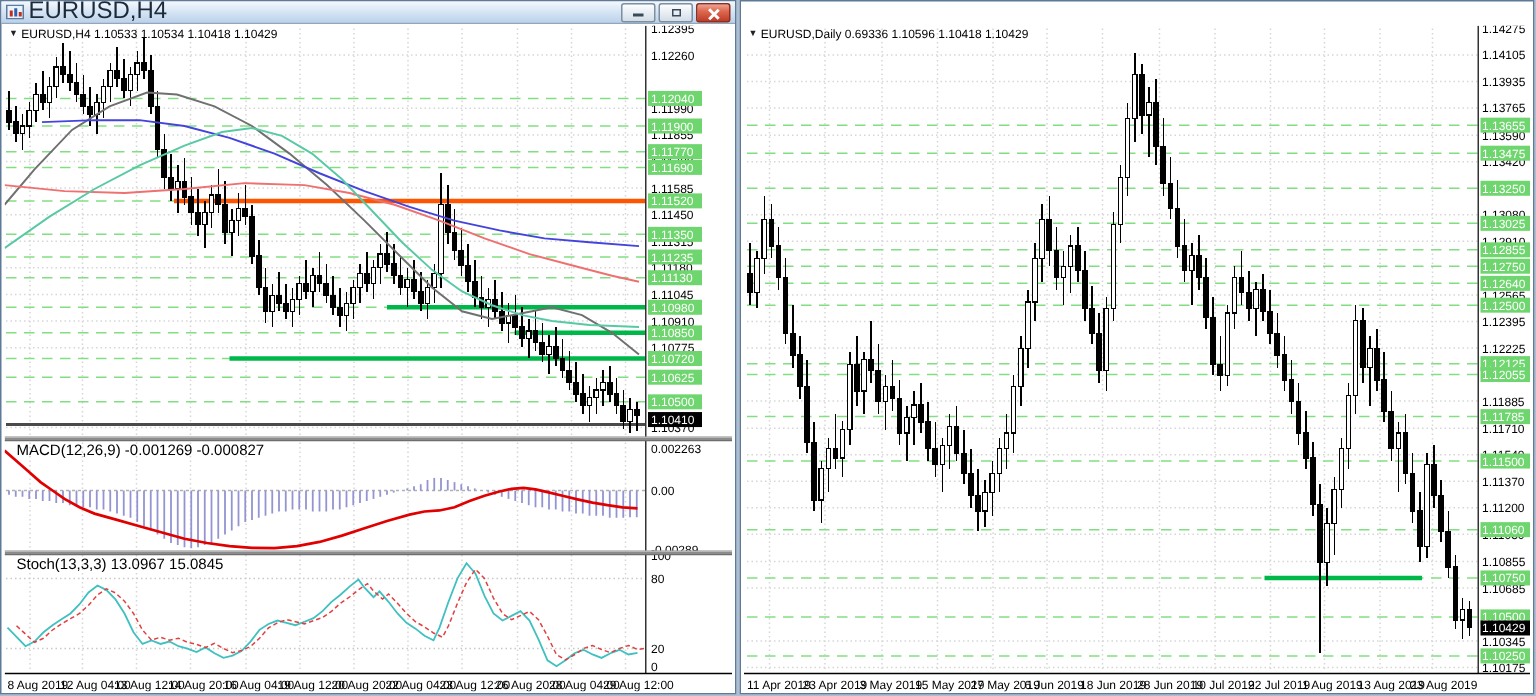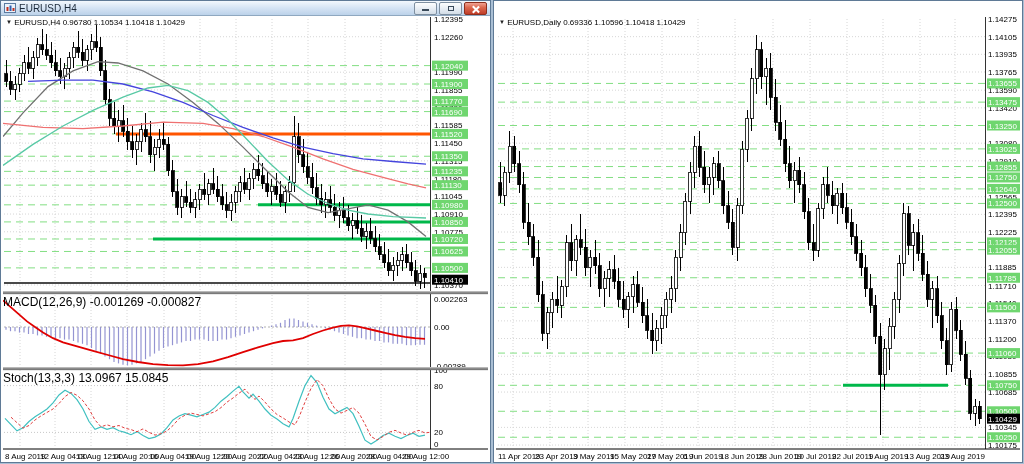--- a/index.html
+++ b/index.html
@@ -1,33 +1,33 @@
 <!DOCTYPE html>
 <html><head>
 <meta charset="utf-8">
 <style>
   html,body{margin:0;padding:0}
   body{width:1024px;height:464px;background:#aabfd4;font-family:"Liberation Sans",sans-serif;overflow:hidden;position:relative}
   .win{position:absolute;top:0;height:463px;background:#fff;border:1px solid #5f7a96;box-sizing:border-box}
-  .titlebar{position:absolute;top:0;left:0;right:0;height:15px;display:flex;align-items:center;gap:3px;padding-left:3px;background:linear-gradient(#f3f8fd,#d8e6f5 45%,#bcd2ea);border-bottom:1px solid #8fa8c0;font-size:10px;color:#1c2a3a;box-sizing:border-box}
+  .titlebar{position:absolute;top:0;left:0;right:0;height:15px;display:flex;align-items:center;gap:3px;padding-left:3px;background:linear-gradient(#f3f8fd,#d8e6f5 45%,#bcd2ea);border-bottom:1px solid #8fa8c0;font-size:16px;color:#1c2a3a;box-sizing:border-box}
   .win.inactive .titlebar{background:linear-gradient(#f4f6f9,#e7edf4 45%,#d9e1ea);color:#46566a}
   .win-controls{margin-left:auto;display:flex;gap:2px;padding-right:3px}
   .wbtn{width:21px;height:11px;border:1px solid #7e8fa0;border-radius:2px;background:linear-gradient(#fdfefe,#e8eef4 50%,#d3dde7);display:flex;align-items:center;justify-content:center;color:#3a4a5a;cursor:default}
   .wbtn.close-active{background:linear-gradient(#f0a292,#dd6a50 40%,#bf3c28);border-color:#8c2f1e;color:#fff}
   .glyph-min{width:7px;height:0;border-bottom:2px solid currentColor;margin-top:4px}
   .glyph-restore{width:6px;height:5px;border:1px solid currentColor;box-sizing:border-box}
   .glyph-close{position:relative;width:7px;height:7px}
   .glyph-close::before,.glyph-close::after{content:"";position:absolute;left:3px;top:0;width:1.6px;height:9px;background:currentColor}
   .glyph-close::before{transform:rotate(45deg)}
   .glyph-close::after{transform:rotate(-45deg)}
   .content{position:absolute;top:16px;left:2px;right:2px;bottom:1px;background:#fff;overflow:hidden}
   .content svg{position:absolute;top:0;left:0}
   .ohlc{position:absolute;top:1px;left:3px;font-size:8px;color:#000;z-index:3;white-space:nowrap}
   .ohlc .caret{font-size:6px;vertical-align:1px;color:#222}
-  .paneLabel{position:absolute;left:0;font-size:12px;color:#000;z-index:3;white-space:nowrap}
+  .paneLabel{position:absolute;left:8px;font-size:10px;color:#000;z-index:3;white-space:nowrap}
   .title-text{white-space:nowrap}
 </style>
 </head>
 <body style="background: rgb(170, 191, 212);">
 
 <div class="win" style="left:0;width:491px">
   <div class="titlebar">
     <svg width="12" height="10">
       <rect x="0.5" y="0.5" width="11" height="9" fill="#eaf2fb" stroke="#5a7aa0"></rect>
       <rect x="2.5" y="4" width="2" height="4" fill="#c03020"></rect>
@@ -41,21 +41,21 @@
         </div>
       <div class="wbtn">
           <span class="glyph-restore"></span>
         </div>
       <div class="wbtn close-active">
           <span class="glyph-close"></span>
         </div>
     </div>
   </div>
   <div class="content">
-    <div class="ohlc"><span class="caret">▼</span> <span>EURUSD,H4  0.96780 1.10534 1.10418 1.10429</span></div>
+    <div class="ohlc"><span class="caret">▼</span> <span>EURUSD,H4  1.10533 1.10534 1.10418 1.10429</span></div>
     <div class="paneLabel" style="top:278px">MACD(12,26,9) -0.001269 -0.000827</div>
     <div class="paneLabel" style="top:354px">Stoch(13,3,3) 13.0967 15.0845</div>
     <svg id="svg-h4" width="487" height="447">
         <g>
           <line x1="17" y1="2" x2="17" y2="431" stroke="#d6d6d6" stroke-width="1" stroke-dasharray="1 2"></line>
           <line x1="52" y1="2" x2="52" y2="431" stroke="#d6d6d6" stroke-width="1" stroke-dasharray="1 2"></line>
           <line x1="88" y1="2" x2="88" y2="431" stroke="#d6d6d6" stroke-width="1" stroke-dasharray="1 2"></line>
           <line x1="124" y1="2" x2="124" y2="431" stroke="#d6d6d6" stroke-width="1" stroke-dasharray="1 2"></line>
           <line x1="161" y1="2" x2="161" y2="431" stroke="#d6d6d6" stroke-width="1" stroke-dasharray="1 2"></line>
           <line x1="197" y1="2" x2="197" y2="431" stroke="#d6d6d6" stroke-width="1" stroke-dasharray="1 2"></line>

